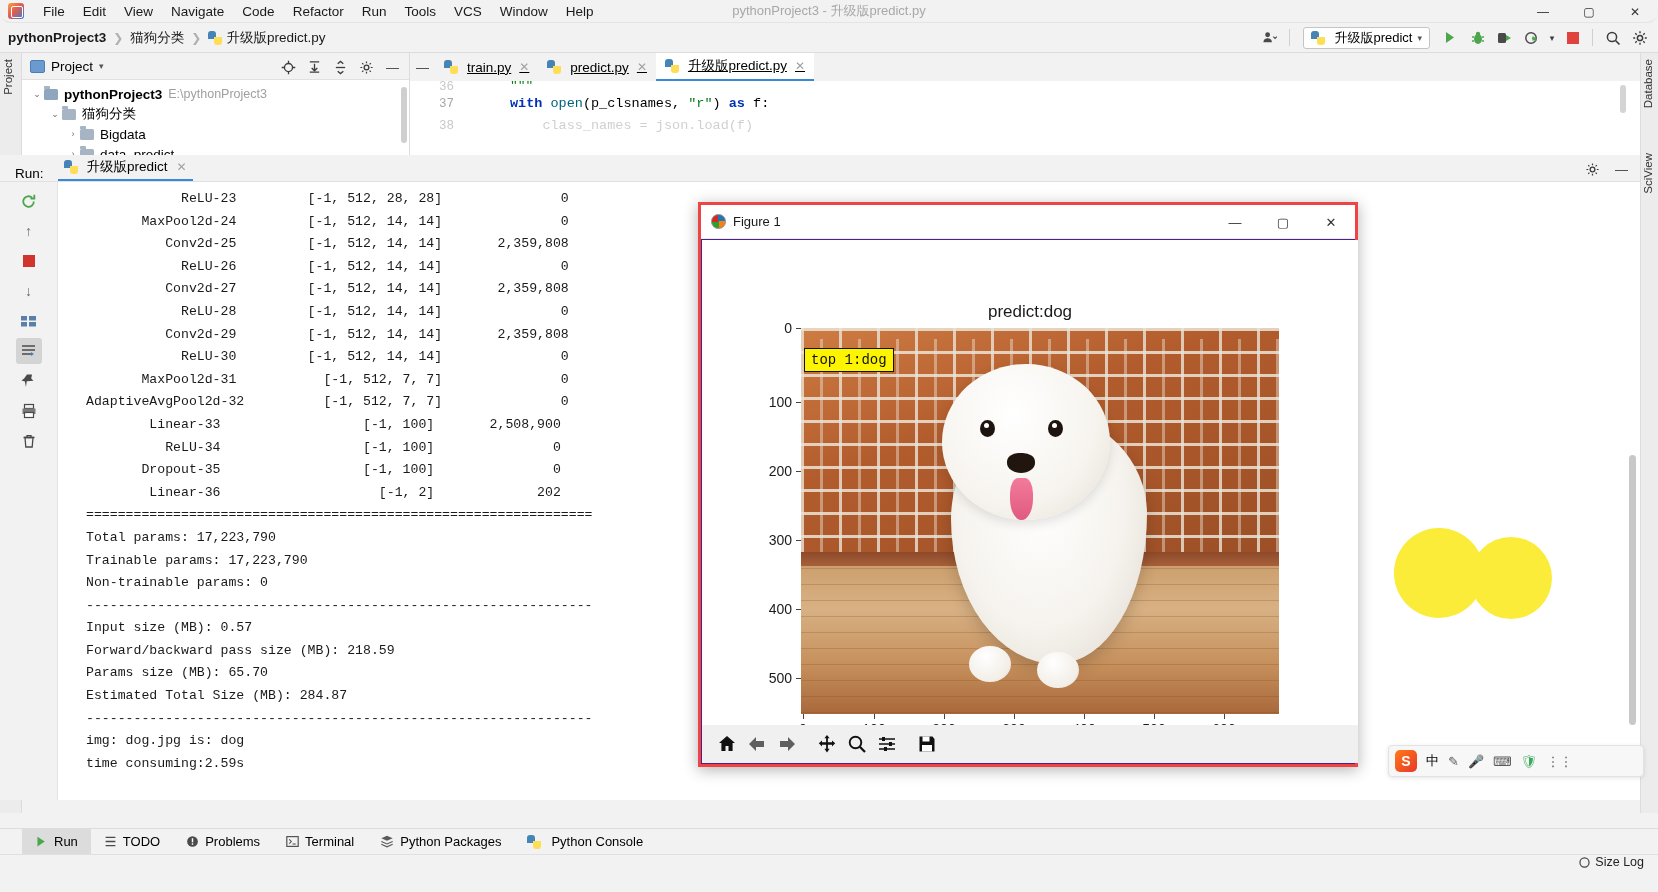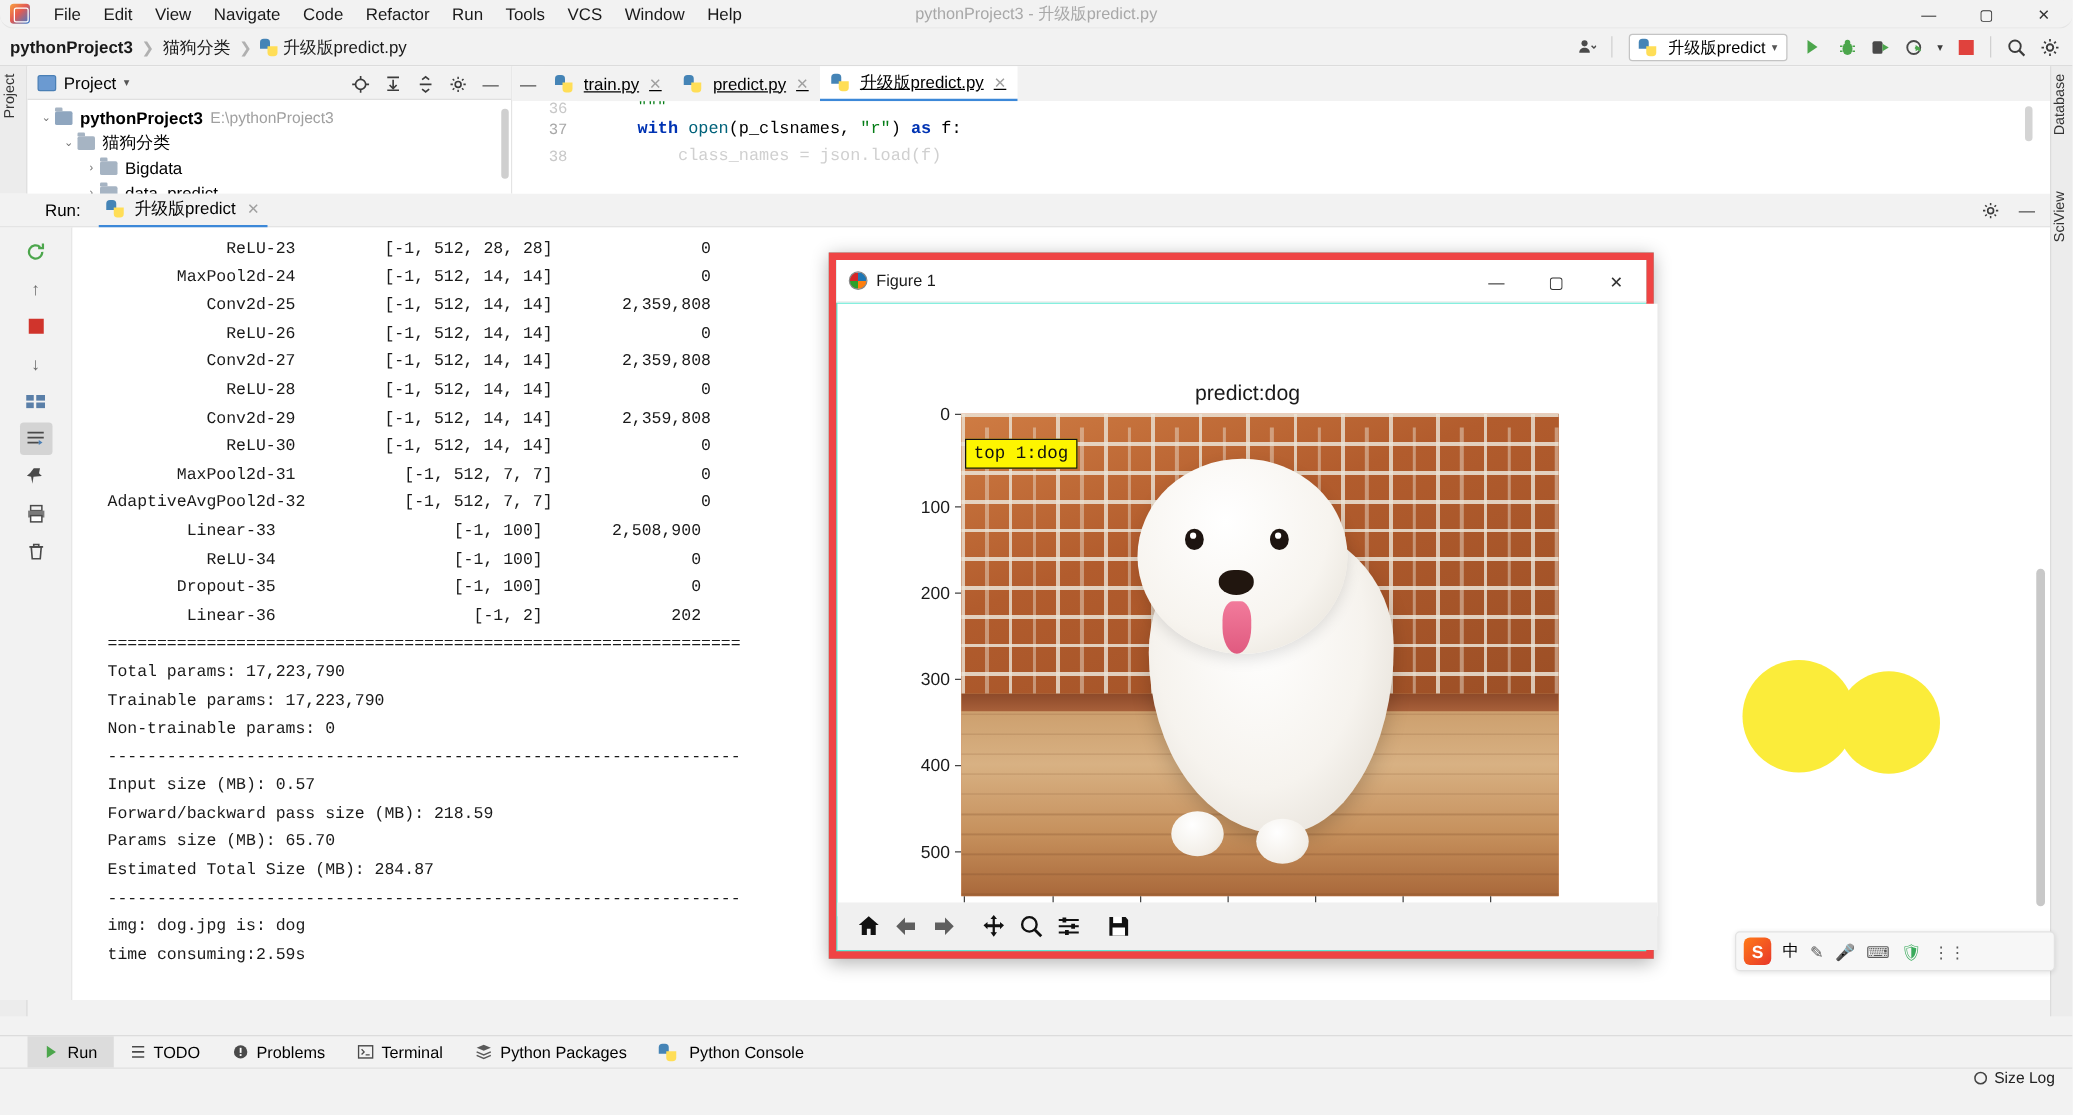--- a/index.html
+++ b/index.html
@@ -131,22 +131,22 @@
     position:absolute; right:0; top:53px; width:18px; height:760px;
     background:#ececec; border-left:1px solid #dcdcdc;
   }
   .rail-right .rail-lbl { left:1px; }
 
   
   .run-panel {
     position:absolute; left:0; top:155px; width:1640px; height:645px; background:#fff;
   }
   .run-head {
-    height:27px; background:#f2f2f2; display:flex; align-items:center;
-    padding-left:36px; border-bottom:1px solid #e0e0e0; position:relative;
+    height:27px; background:#f2f2f2; display:flex; align-items:flex-end;
+    padding-left:15px; border-bottom:1px solid #e0e0e0; position:relative;
   }
   .run-label { font-size:13.5px; margin-right:14px; }
   .run-tab {
     display:flex; align-items:center; gap:5px; font-size:13.5px;
     border-bottom:2px solid #3c88d8; height:27px; padding:0 6px;
   }
   .run-head-right { position:absolute; right:6px; display:flex; gap:4px; align-items:center; }
   .run-toolcol {
     position:absolute; left:0; top:27px; width:58px; height:618px;
     background:#f2f2f2; display:flex; flex-direction:column; align-items:center;
@@ -159,22 +159,22 @@
     font-family:"Liberation Mono", monospace; font-size:13.2px; line-height:22.6px;
     color:#1a1a1a; white-space:pre;
   }
   .scrollbar-v {
     position:absolute; right:4px; top:300px; width:7px; height:270px;
     background:#c8c8c8; border-radius:4px;
   }
 
   
   .figwin {
-    position:absolute; left:663px; top:202px; width:660px; height:565px;
-    background:#5eead4; border:6px solid #ef4444;
+    position:absolute; left:698px; top:202px; width:660px; height:565px;
+    background:#4c1d95; border:3px solid #ef4444;
     box-shadow: 0 3px 14px rgba(0,0,0,.30);
   }
   .figtitlebar {
     height:34px; background:#fff; display:flex; align-items:center;
     padding-left:10px; border-bottom:1px solid #ececec; position:relative;
   }
   .figicon {
     width:15px; height:15px; border-radius:50%; margin-right:7px;
     background: conic-gradient(#1f77b4 0 25%, #ff7f0e 0 50%, #2ca02c 0 75%, #d62728 0 100%);
     border:1px solid #888; flex:none;

